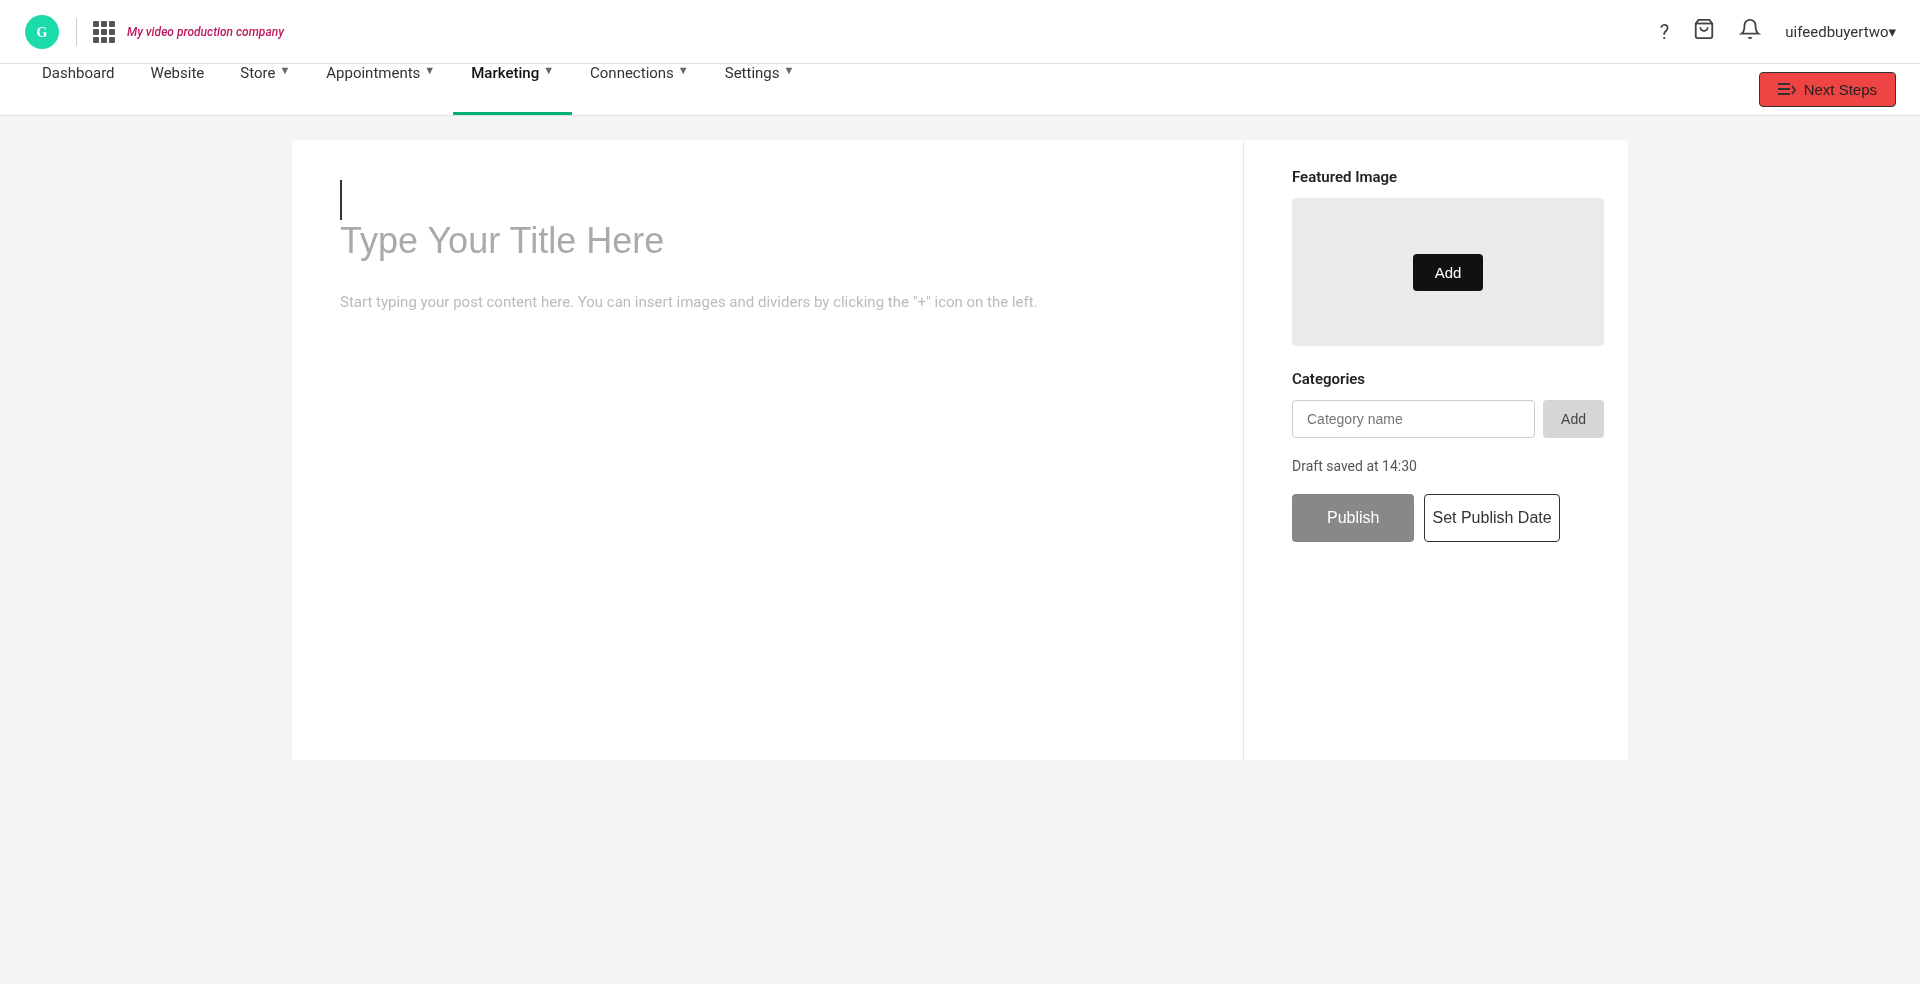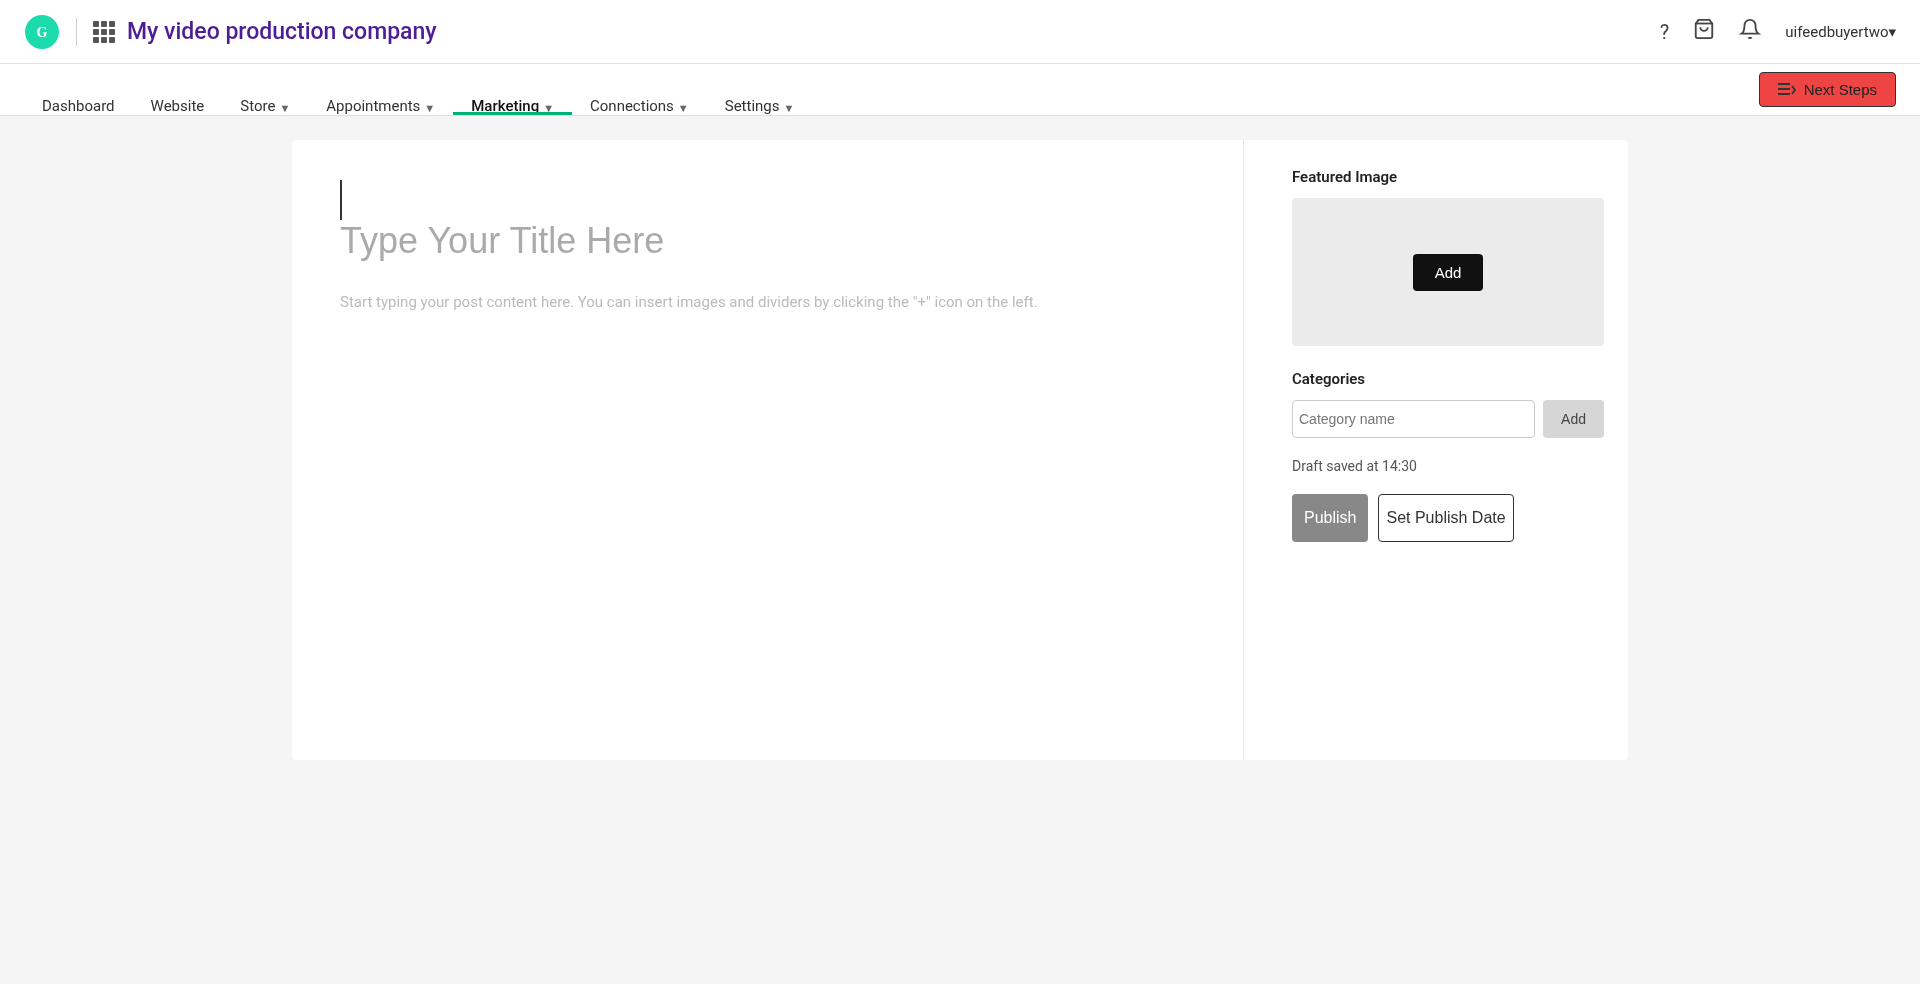--- a/index.html
+++ b/index.html
@@ -40,23 +40,24 @@
       grid-template-columns: repeat(3, 6px);
       grid-template-rows: repeat(3, 6px);
       gap: 2px;
       cursor: pointer;
     }
     .grid-dot {
       background: #555;
       border-radius: 1px;
     }
     .company-name {
-      font-size: 23px;
-      font-weight: 500;
-      color: #4c1d95;
+      font-size: 12px;
+      font-weight: 500;
+      color: #be185d;
+      font-style: italic;
     }
     .topbar-right {
       display: flex;
       align-items: center;
       gap: 24px;
     }
     .topbar-icon {
       font-size: 20px;
       color: #444;
       cursor: pointer;
@@ -81,21 +82,21 @@
       justify-content: space-between;
     }
     .nav-links {
       display: flex;
       align-items: center;
       gap: 0;
       height: 100%;
     }
     .nav-item {
       display: flex;
-      align-items: flex-end;
+      align-items: flex-start;
       gap: 4px;
       padding: 0 18px;
       height: 100%;
       font-size: 15px;
       color: #333;
       cursor: pointer;
       text-decoration: none;
       position: relative;
       white-space: nowrap;
     }
@@ -219,21 +220,21 @@
     }
     .category-row {
       display: flex;
       gap: 8px;
       margin-bottom: 20px;
     }
     .category-input {
       flex: 1;
       border: 1px solid #ccc;
       border-radius: 4px;
-      padding: 10px 6px;
+      padding: 10px 14px;
       font-size: 14px;
       color: #999;
       outline: none;
     }
     .add-category-btn {
       background: #d6d6d6;
       color: #444;
       border: none;
       padding: 10px 18px;
       font-size: 14px;
@@ -249,21 +250,21 @@
     }
 
     .publish-row {
       display: flex;
       gap: 10px;
     }
     .publish-btn {
       background: #888;
       color: #fff;
       border: none;
-      padding: 14px 12px;
+      padding: 14px 35px;
       font-size: 16px;
       border-radius: 4px;
       cursor: pointer;
       font-weight: 500;
     }
     .set-publish-date-btn {
       background: #fff;
       color: #333;
       border: 1.5px solid #333;
       padding: 14px 7px;

